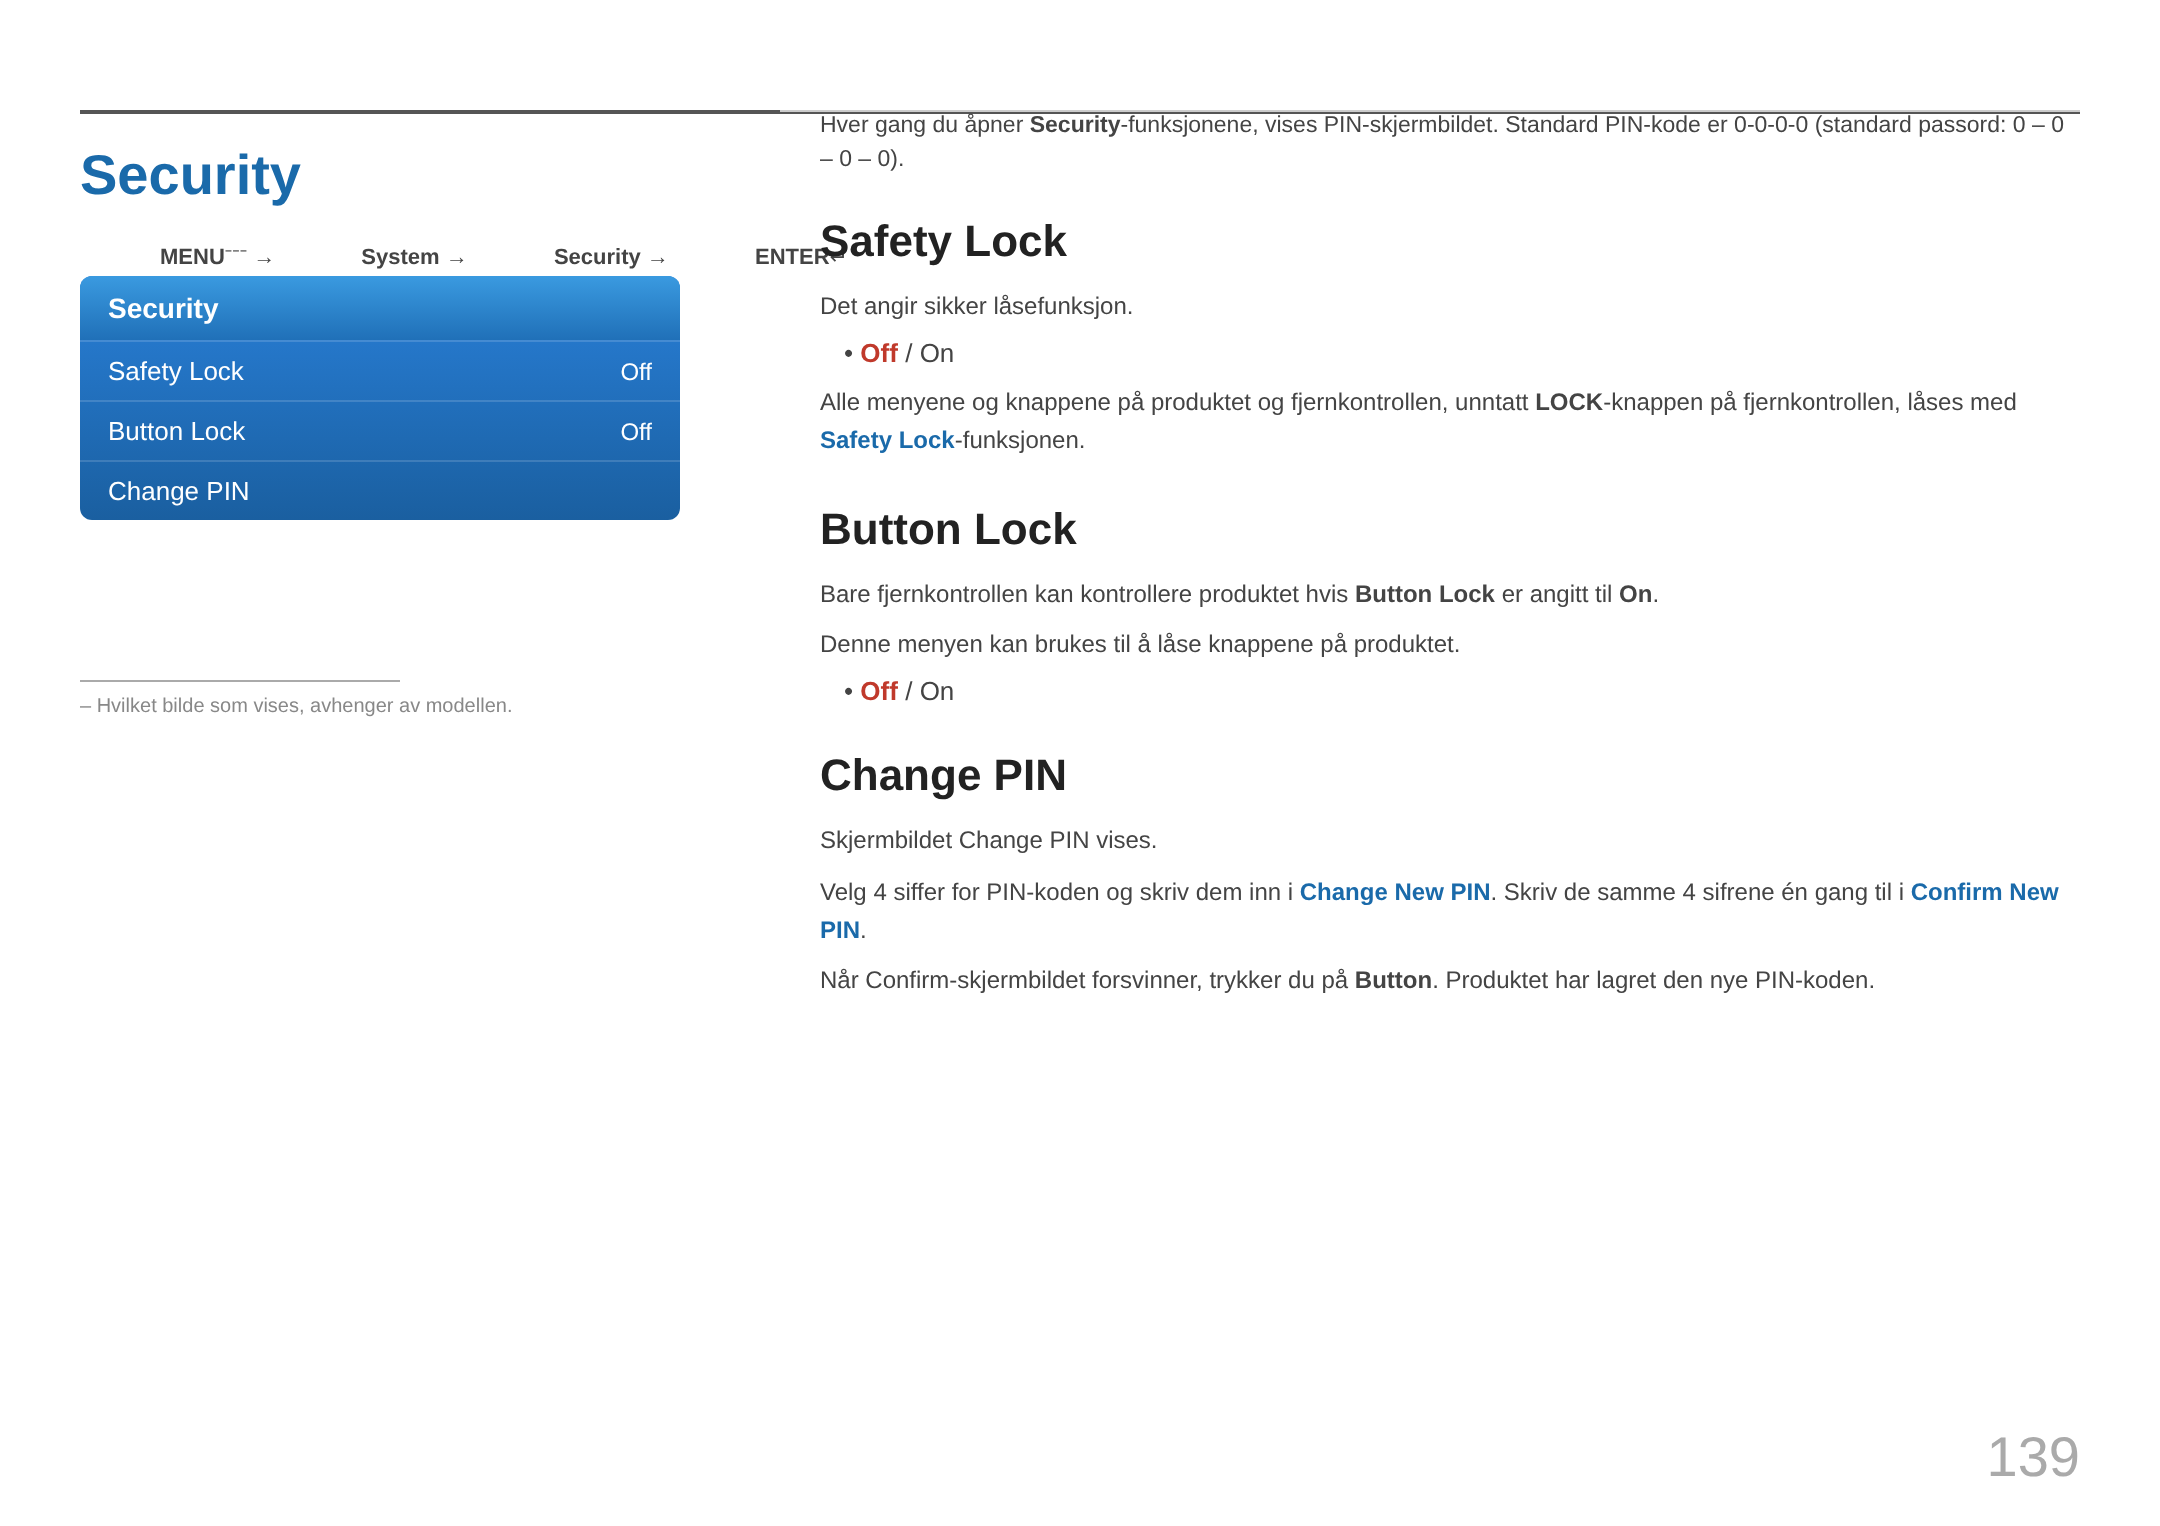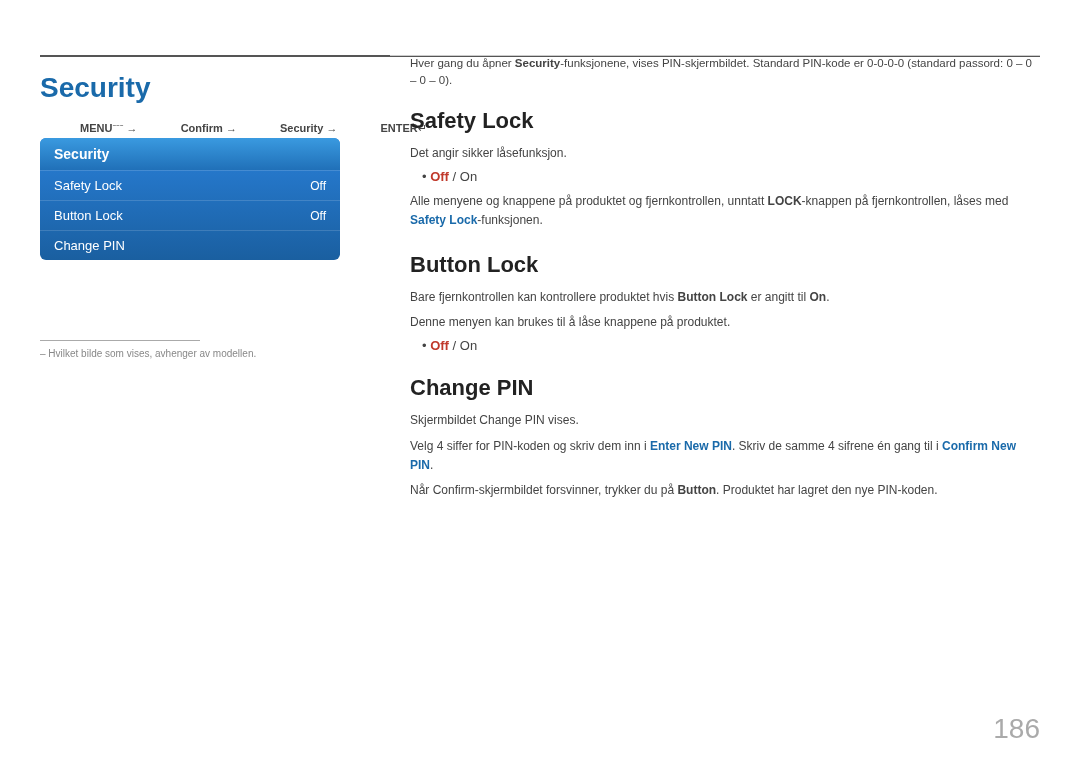--- a/index.html
+++ b/index.html
@@ -188,21 +188,21 @@
   </style>
 </head>
 <body>
 
 <div class="top-line"></div>
 
 <h1 class="page-title">Security</h1>
 
 <div class="breadcrumb">
   <span>
-    <span class="bold">MENU</span><span>⁻⁻⁻</span> → <span class="bold">Confirm</span> → <span class="bold">Security</span> → <span class="bold">ENTER</span>↵
+    <span class="bold">MENU</span><span>⁻⁻⁻</span> → <span class="bold">System</span> → <span class="bold">Security</span> → <span class="bold">ENTER</span>↵
   </span>
 </div>
 
 <div class="menu-box">
   <div class="menu-header">Security</div>
   <div class="menu-item">
     <span>Safety Lock</span>
     <span class="value">Off</span>
   </div>
   <div class="menu-item">
@@ -248,22 +248,22 @@
       <span class="highlight-orange">Off</span>
       <span> / </span>
       <span>On</span>
     </div>
   </div>
 
   <div class="section-block">
     <h2 class="section-title">Change PIN</h2>
     <p class="section-body">Skjermbildet Change PIN vises.</p>
     <p class="section-body">
-      Velg 4 siffer for PIN-koden og skriv dem inn i <span class="highlight-blue">Enter New PIN</span>. Skriv de samme 4 sifrene én gang til i <span class="highlight-blue">Confirm New PIN</span>.
+      Velg 4 siffer for PIN-koden og skriv dem inn i <span class="highlight-blue">Change New PIN</span>. Skriv de samme 4 sifrene én gang til i <span class="highlight-blue">Confirm New PIN</span>.
     </p>
     <p class="section-body">
       Når Confirm-skjermbildet forsvinner, trykker du på <span class="bold-text">Button</span>. Produktet har lagret den nye PIN-koden.
     </p>
   </div>
 
 </div>
 
-<div class="page-number">186</div>
+<div class="page-number">139</div>
 
 </body></html>

